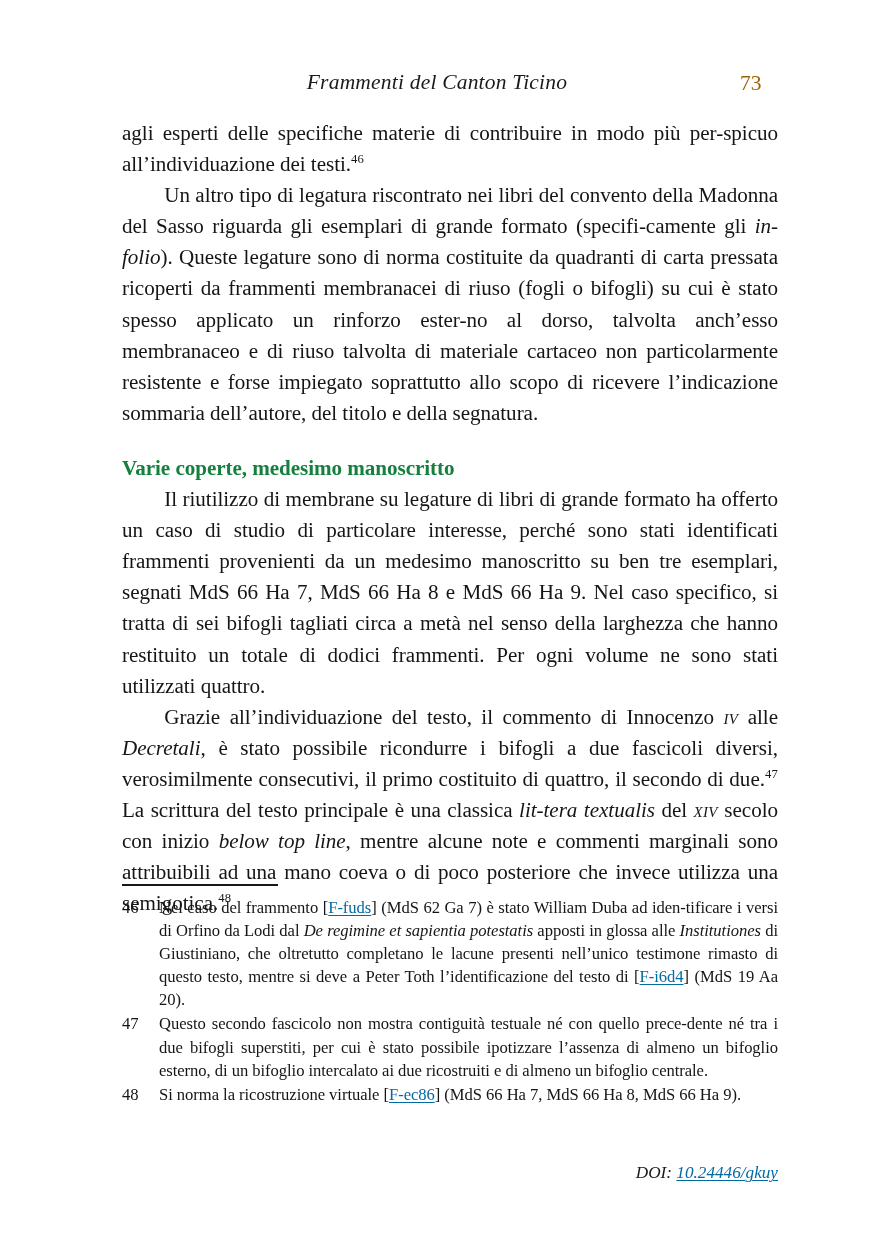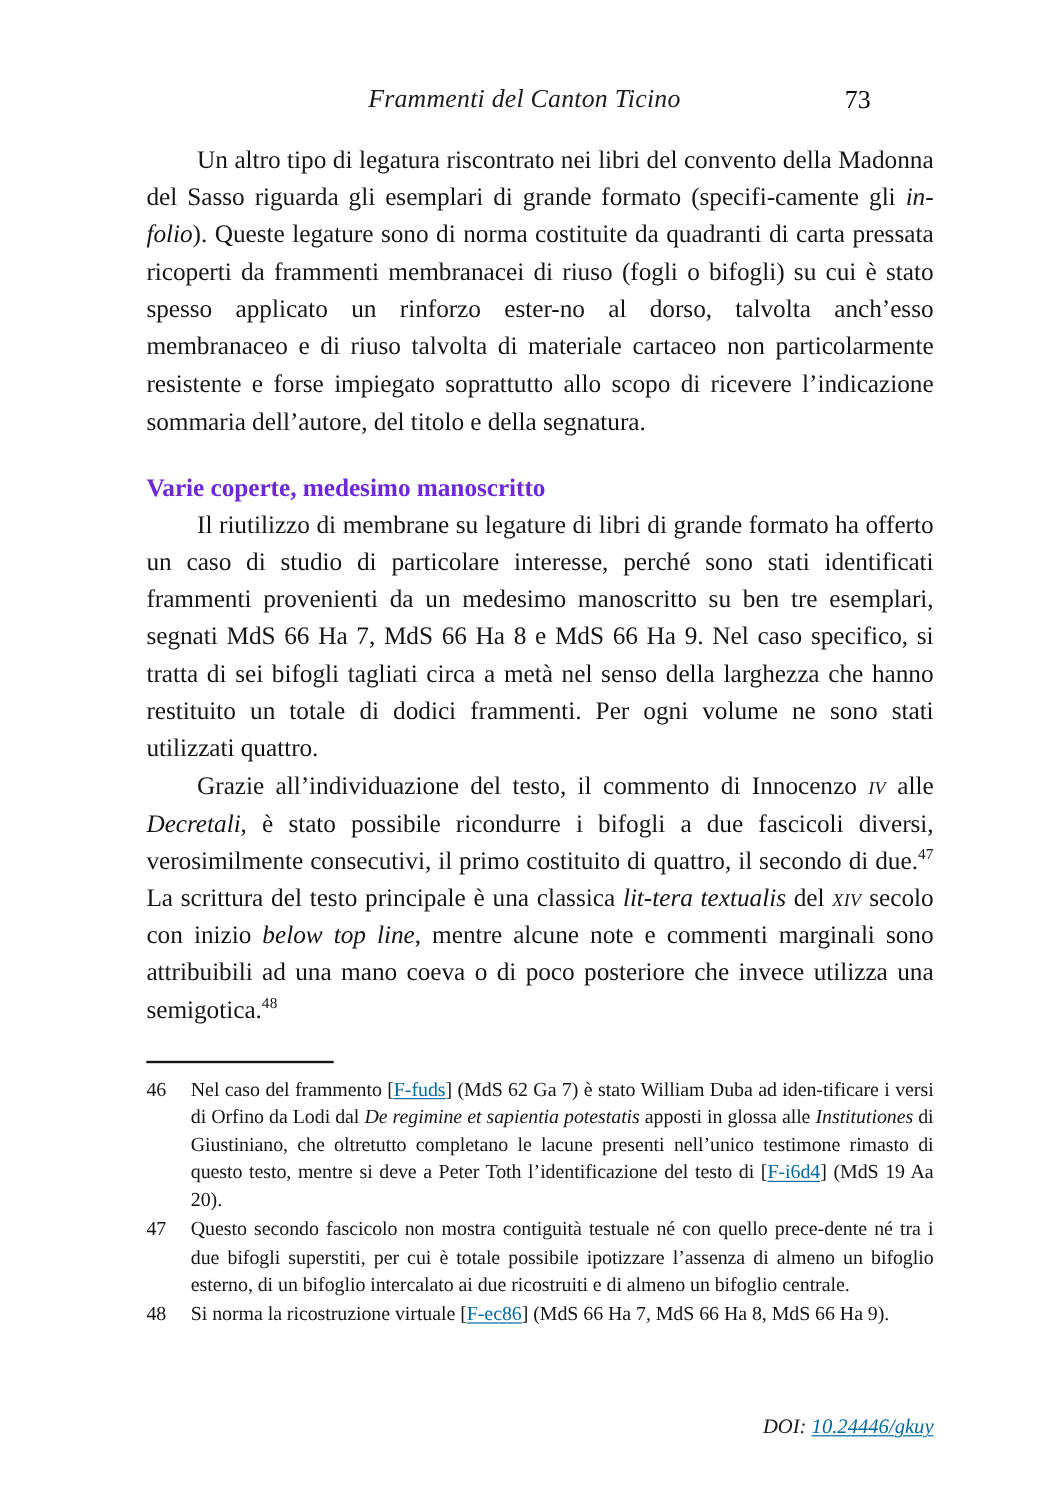--- a/index.html
+++ b/index.html
@@ -32,24 +32,24 @@
     top: 0;
     width: 630px;
     text-align: center;
     font-style: italic;
     font-size: 21.5px;
     letter-spacing: 0.2px;
     color: #1a1a1a;
   }
   .folio {
     position: absolute;
-    left: 704px;
+    left: 740px;
     top: 71px;
     font-size: 21.5px;
-    color: #000000;
+    color: #a16207;
     font-feature-settings: "onum" 1;
   }
 
   
   .textblock {
     position: absolute;
     left: 122px;
     top: 118px;
     width: 656px;
   }
@@ -65,21 +65,21 @@
   }
   p.body.indent {
     text-indent: 2.0em;
   }
   h2.section-heading {
     margin: 0;
     font-size: 21.1px;
     line-height: 31.1px;
     font-weight: bold;
     text-align: left;
-    color: #6d28d9;
+    color: #15803d;
     letter-spacing: -0.05px;
   }
   .gap-before-heading { height: 24px; }
 
   i, em { font-style: italic; }
   .sc {
     font-variant: small-caps;
     font-size: 1.0em;
     letter-spacing: 0.3px;
     font-style: italic;
@@ -136,36 +136,36 @@
   
   .doi-line {
     position: absolute;
     left: 122px;
     top: 1163px;
     width: 656px;
     text-align: right;
     font-size: 17.2px;
     font-style: italic;
     color: #1a1a1a;
-    margin-top: 16px;
   }
   .doi-line a.doclink { font-style: italic; }
 </style>
 </head>
 <body>
 
 <div class="page">
 
   <div class="running-head">
     <div class="rh-title">Frammenti del Canton Ticino</div>
   </div>
   <div class="folio">73</div>
 
   <div class="textblock">
 
+    <p class="body"><span>agli esperti delle specifiche materie di contribuire in modo più per-spicuo all’individuazione dei testi.</span><sup class="fn">46</sup></p>
 
     <p class="body indent"><span>Un altro tipo di legatura riscontrato nei libri del convento della Madonna del Sasso riguarda gli esemplari di grande formato (specifi-camente gli </span><i>in-folio</i><span>). Queste legature sono di norma costituite da quadranti di carta pressata ricoperti da frammenti membranacei di riuso (fogli o bifogli) su cui è stato spesso applicato un rinforzo ester-no al dorso, talvolta anch’esso membranaceo e di riuso talvolta di materiale cartaceo non particolarmente resistente e forse impiegato soprattutto allo scopo di ricevere l’indicazione sommaria dell’autore, del titolo e della segnatura.</span></p>
 
     <div class="gap-before-heading"></div>
 
     <h2 class="section-heading">Varie coperte, medesimo manoscritto</h2>
 
     <p class="body indent"><span>Il riutilizzo di membrane su legature di libri di grande formato ha offerto un caso di studio di particolare interesse, perché sono stati identificati frammenti provenienti da un medesimo manoscritto su ben tre esemplari, segnati MdS 66 Ha 7, MdS 66 Ha 8 e MdS 66 Ha 9. Nel caso specifico, si tratta di sei bifogli tagliati circa a metà nel senso della larghezza che hanno restituito un totale di dodici frammenti. Per ogni volume ne sono stati utilizzati quattro.</span></p>
 
     <p class="body indent"><span>Grazie all’individuazione del testo, il commento di Innocenzo </span><span class="sc">iv</span><span> alle </span><i>Decretali</i><span>, è stato possibile ricondurre i bifogli a due fascicoli diversi, verosimilmente consecutivi, il primo costituito di quattro, il secondo di due.</span><sup class="fn">47</sup><span> La scrittura del testo principale è una classica </span><i>lit-tera textualis</i><span> del </span><span class="sc">xiv</span><span> secolo con inizio </span><i>below top line</i><span>, mentre alcune note e commenti marginali sono attribuibili ad una mano coeva o di poco posteriore che invece utilizza una semigotica.</span><sup class="fn">48</sup></p>
@@ -175,21 +175,21 @@
 
   <div class="footnotes">
 
     <div class="footnote">
       <span class="fn-num">46</span>
       <span class="fn-text"><span>Nel caso del frammento [</span><a class="doclink" href="#">F-fuds</a><span>] (MdS 62 Ga 7) è stato William Duba ad iden-tificare i versi di Orfino da Lodi dal </span><i>De regimine et sapientia potestatis</i><span> apposti in glossa alle </span><i>Institutiones</i><span> di Giustiniano, che oltretutto completano le lacune presenti nell’unico testimone rimasto di questo testo, mentre si deve a Peter Toth l’identificazione del testo di [</span><a class="doclink" href="#">F-i6d4</a><span>] (MdS 19 Aa 20).</span></span>
     </div>
 
     <div class="footnote">
       <span class="fn-num">47</span>
-      <span class="fn-text">Questo secondo fascicolo non mostra contiguità testuale né con quello prece-dente né tra i due bifogli superstiti, per cui è totale possibile ipotizzare l’assenza di almeno un bifoglio esterno, di un bifoglio intercalato ai due ricostruiti e di almeno un bifoglio centrale.</span>
+      <span class="fn-text">Questo secondo fascicolo non mostra contiguità testuale né con quello prece-dente né tra i due bifogli superstiti, per cui è stato possibile ipotizzare l’assenza di almeno un bifoglio esterno, di un bifoglio intercalato ai due ricostruiti e di almeno un bifoglio centrale.</span>
     </div>
 
     <div class="footnote">
       <span class="fn-num">48</span>
       <span class="fn-text"><span>Si norma la ricostruzione virtuale [</span><a class="doclink" href="#">F-ec86</a><span>] (MdS 66 Ha 7, MdS 66 Ha 8, MdS 66 Ha 9).</span></span>
     </div>
   </div>
 
   <div class="doi-line"><span>DOI:</span> <a class="doclink" href="#">10.24446/gkuy</a></div>
 

